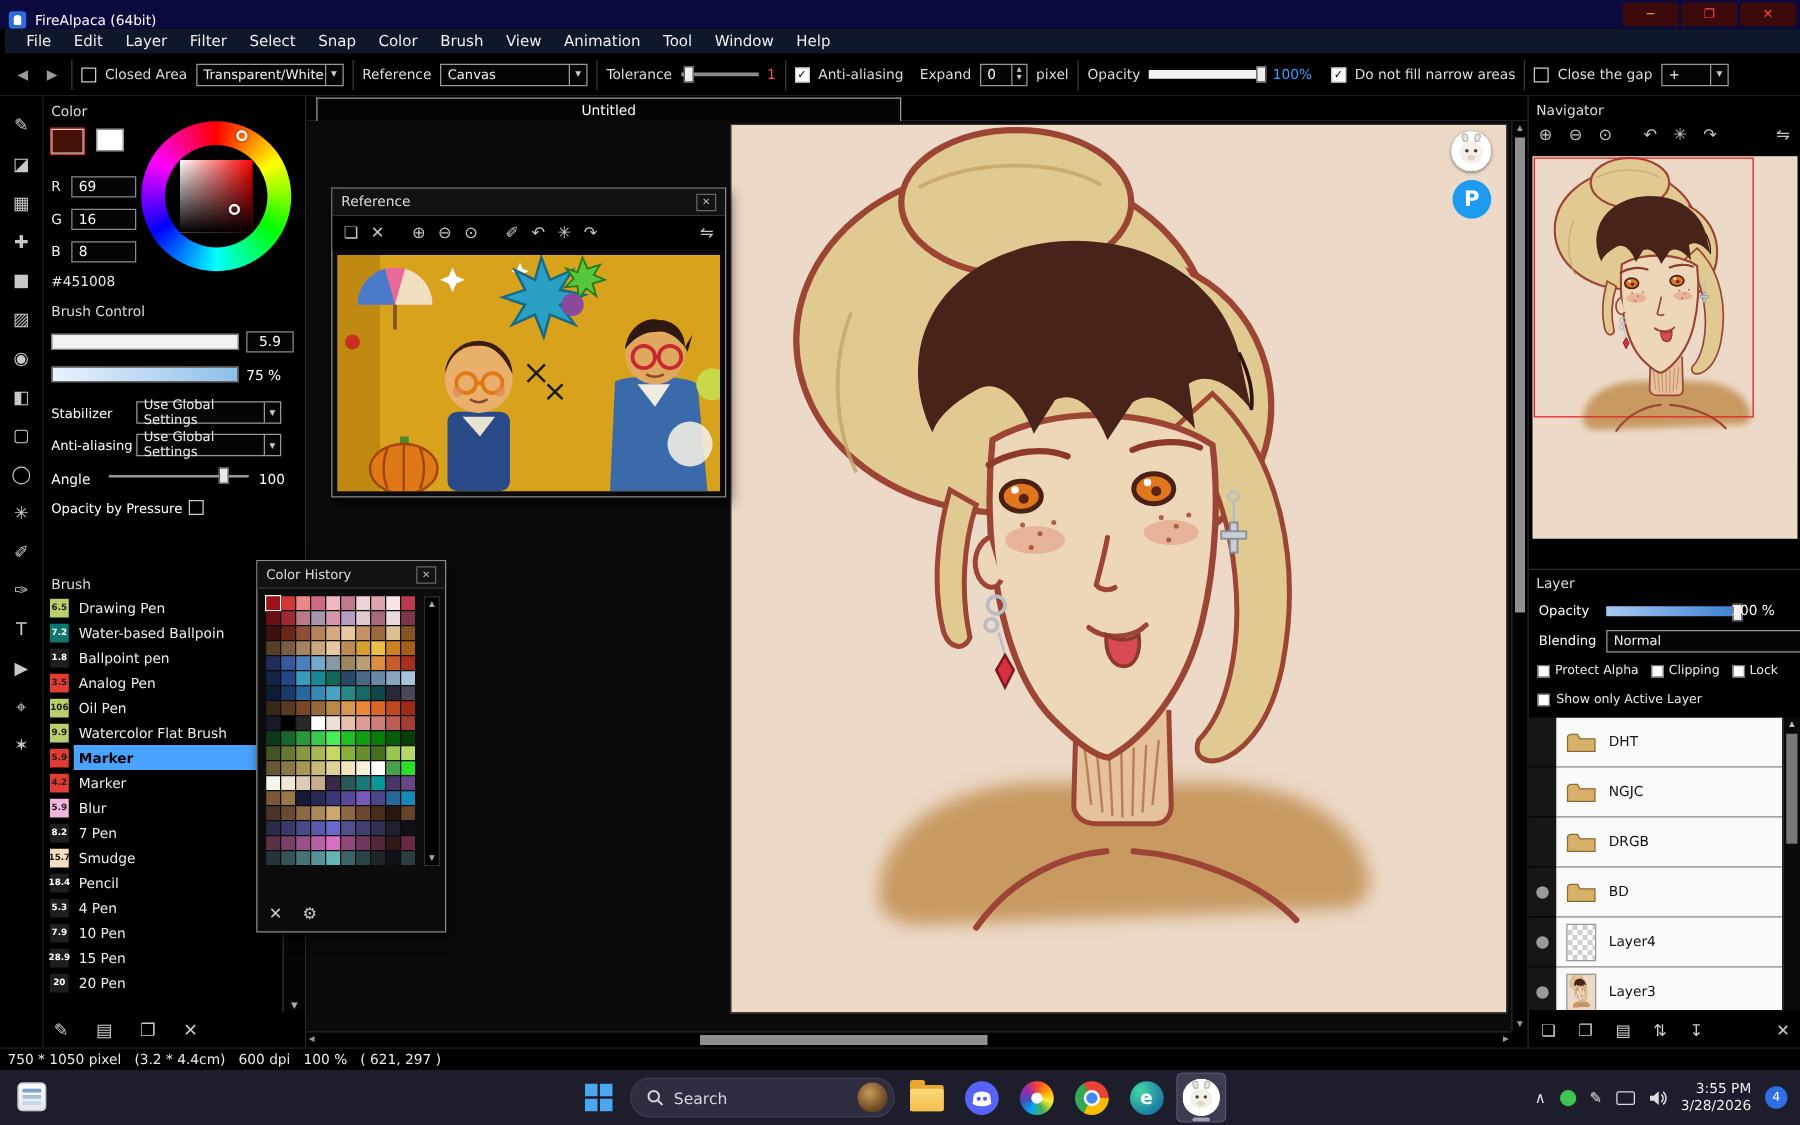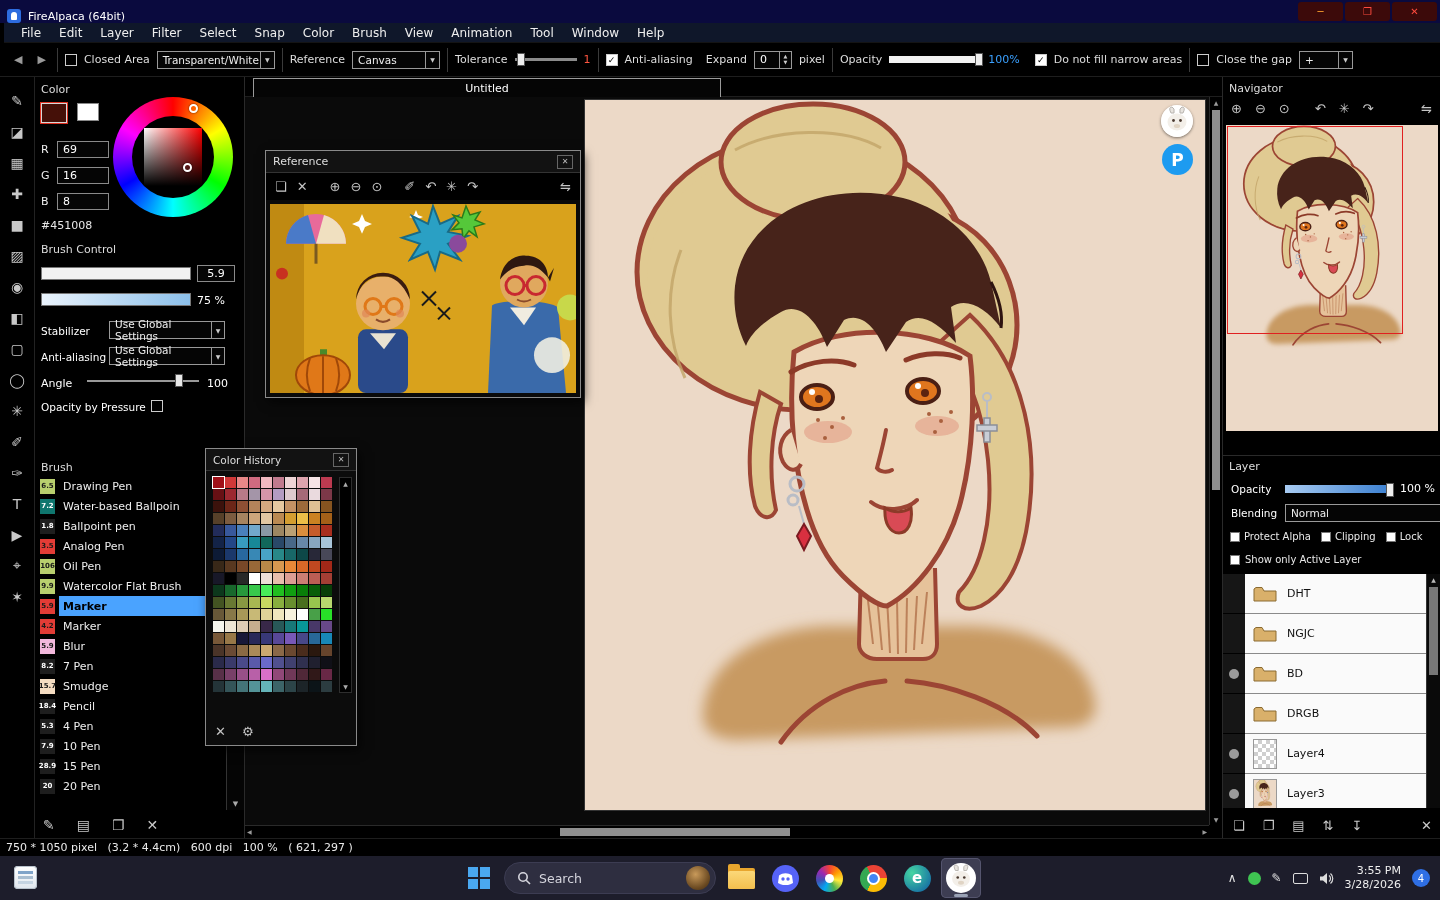--- a/index.html
+++ b/index.html
@@ -115,21 +115,21 @@
   #nav-preview{position:absolute;left:3px;top:48px;width:212px;height:306px;background:#ecd9c7;overflow:hidden}
   #nav-art{position:absolute;left:0;top:0}
   #nav-viewrect{position:absolute;left:1px;top:1px;width:176px;height:208px;border:1px solid #e02020}
 
   
   #layer-panel{position:absolute;left:1222px;top:455px;width:218px;height:383px;background:#000;border-left:1px solid #2a2a2a;border-top:1px solid #2a2a2a}
   #layer-title{position:absolute;left:6px;top:4px}
   #layer-op-label{position:absolute;left:8px;top:27px;font-size:10.5px}
   #layer-op-track{position:absolute;left:62px;top:29px;width:106px;height:8px;background:linear-gradient(to right,#a8cbf2,#3a7fd0)}
   #layer-op-track::after{content:"";position:absolute;right:-3px;top:-2px;width:6px;height:12px;background:#eee;border:1px solid #555}
-  #layer-op-value{position:absolute;left:177px;top:26px;font-size:11px}
+  #layer-op-value{position:absolute;left:162px;top:26px;font-size:11px}
   #blend-label{position:absolute;left:8px;top:51px;font-size:10.5px}
   #blend-dd{position:absolute;left:62px;top:48px;width:172px}
   #layer-checks{position:absolute;left:7px;top:75px;right:4px;display:flex;align-items:center;gap:4px}
   .wcb{width:10px;height:10px;background:#fff;border:1px solid #777;flex:none}
   .small-label{font-size:10px;color:#e8e8e8;white-space:nowrap}
   #layer-show-row{position:absolute;left:7px;top:98px;display:flex;align-items:center;gap:5px}
   #layer-list{position:absolute;left:0;top:118px;right:14px;height:234px;overflow:hidden;background:#050505}
   .layer-row{height:40px;display:flex}
   .layer-gutter{width:22px;background:#161616;display:flex;align-items:center;justify-content:center;border-bottom:1px solid #000;flex:none}
   .layer-dot{width:10px;height:10px;border-radius:50%;background:#9a9a9a}
@@ -309,21 +309,21 @@
     <span class="nav-arrow">▶</span>
     <span class="tsep"></span>
     <span class="cb"></span>
     <span class="tlabel">Closed Area</span>
     <div class="dd" style="width:118px">
         <span>Transparent/White</span>
         <span class="arrow">▼</span>
       </div>
     <span class="tsep"></span>
     <span class="tlabel">Reference</span>
-    <div class="dd" style="width:88px">
+    <div class="dd" style="width:118px">
         <span>Canvas</span>
         <span class="arrow">▼</span>
       </div>
     <span class="tsep"></span>
     <span class="tlabel">Tolerance</span>
     <div class="slider" style="width:62px">
         <div class="track"></div>
         <div class="thumb" style="left:2px"></div>
       </div>
     <span class="tval red">1</span>
@@ -591,41 +591,41 @@
           <div class="layer-body">
             <div class="layer-icon folder">
               <svg width="24" height="18" viewBox="0 0 24 18">
                 <path d="M1,4 L1,16 L23,16 L23,6 L11,6 L9,2.5 L3,2.5 Z" fill="#d9b06a" stroke="#8a6a30" stroke-width="1"></path>
               </svg>
             </div>
             <span class="layer-name">NGJC</span>
           </div>
         </div>
         <div class="layer-row">
-          <div class="layer-gutter">
-            <div class="layer-dot"></div>
-          </div>
-          <div class="layer-body">
-            <div class="layer-icon folder">
-              <svg width="24" height="18" viewBox="0 0 24 18">
-                <path d="M1,4 L1,16 L23,16 L23,6 L11,6 L9,2.5 L3,2.5 Z" fill="#d9b06a" stroke="#8a6a30" stroke-width="1"></path>
-              </svg>
-            </div>
-            <span class="layer-name">BD</span>
-          </div>
-        </div>
-        <div class="layer-row">
           <div class="layer-gutter"></div>
           <div class="layer-body">
             <div class="layer-icon folder">
               <svg width="24" height="18" viewBox="0 0 24 18">
                 <path d="M1,4 L1,16 L23,16 L23,6 L11,6 L9,2.5 L3,2.5 Z" fill="#d9b06a" stroke="#8a6a30" stroke-width="1"></path>
               </svg>
             </div>
             <span class="layer-name">DRGB</span>
+          </div>
+        </div>
+        <div class="layer-row">
+          <div class="layer-gutter">
+            <div class="layer-dot"></div>
+          </div>
+          <div class="layer-body">
+            <div class="layer-icon folder">
+              <svg width="24" height="18" viewBox="0 0 24 18">
+                <path d="M1,4 L1,16 L23,16 L23,6 L11,6 L9,2.5 L3,2.5 Z" fill="#d9b06a" stroke="#8a6a30" stroke-width="1"></path>
+              </svg>
+            </div>
+            <span class="layer-name">BD</span>
           </div>
         </div>
         <div class="layer-row">
           <div class="layer-gutter">
             <div class="layer-dot"></div>
           </div>
           <div class="layer-body">
             <div class="layer-icon checker"></div>
             <span class="layer-name">Layer4</span>
           </div>

